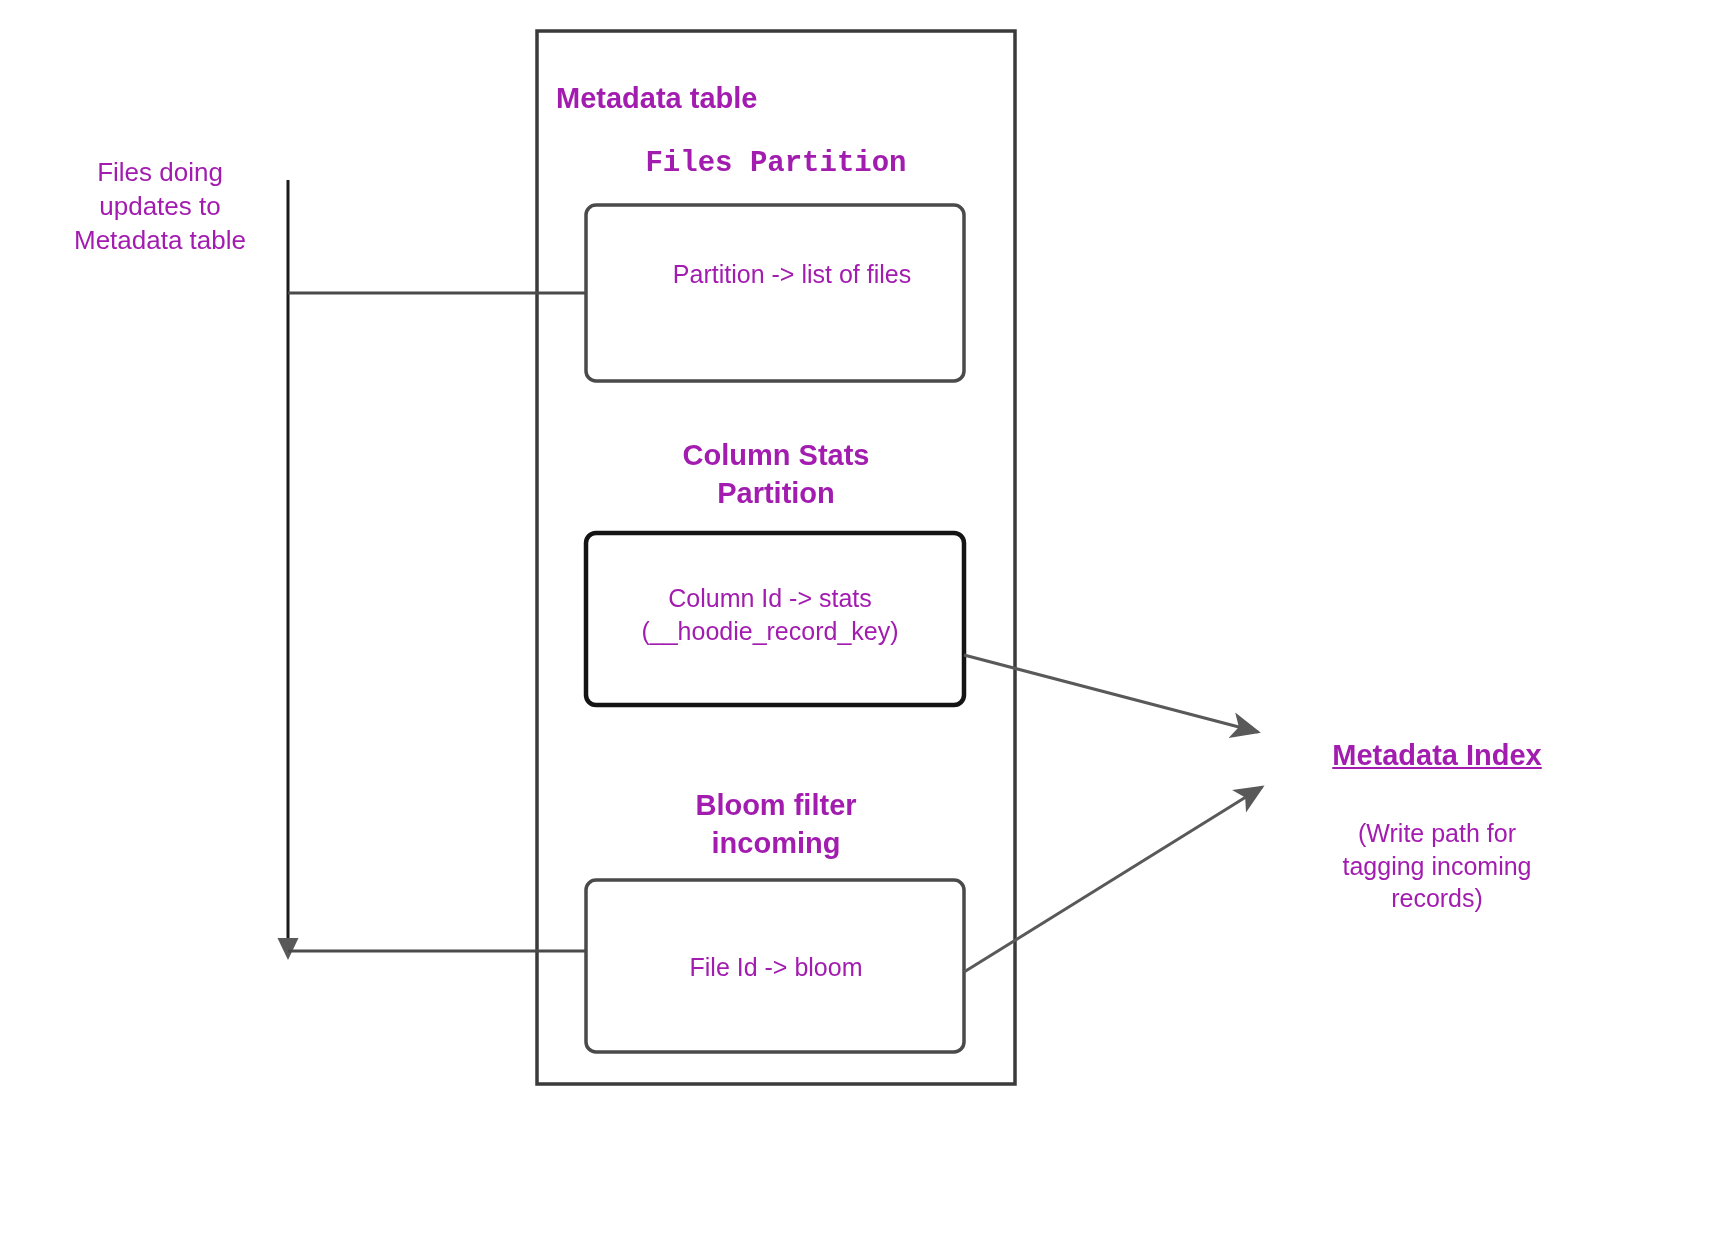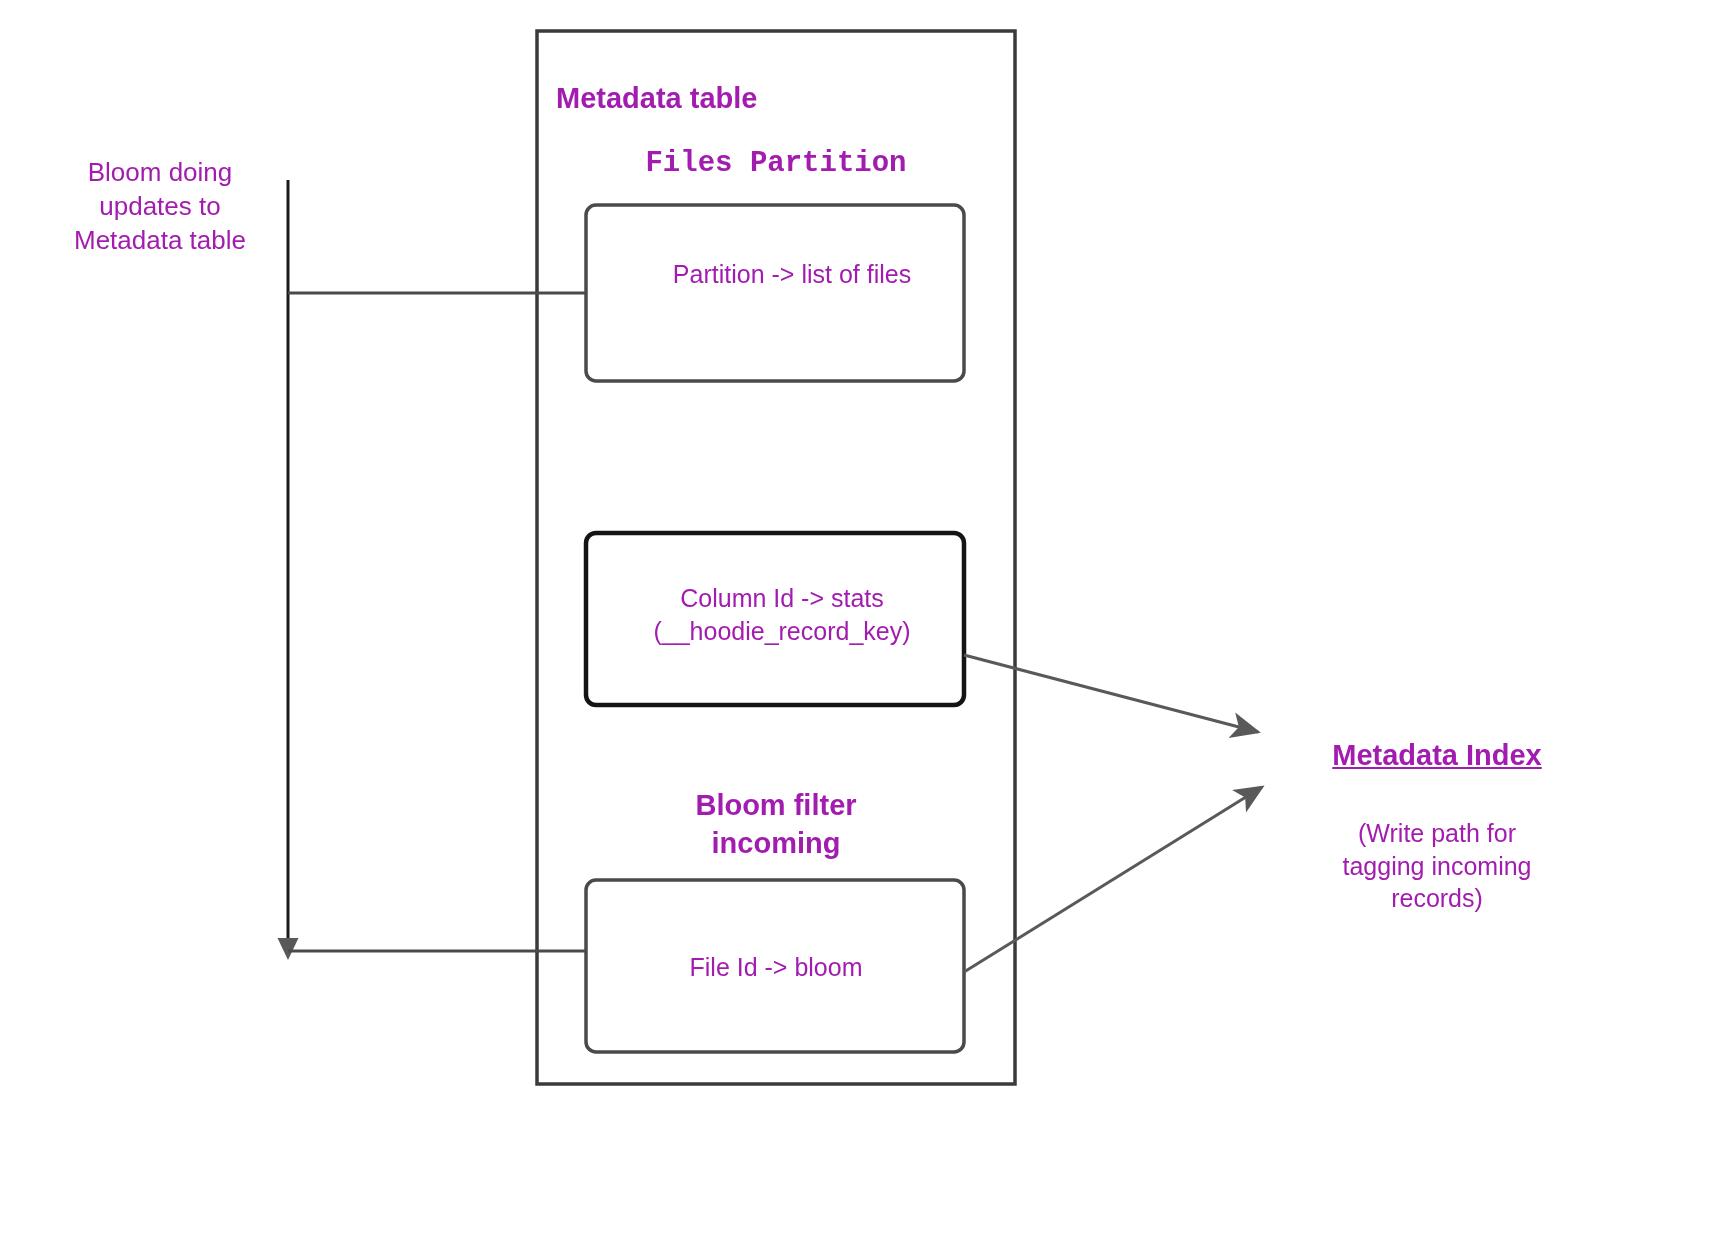--- a/index.html
+++ b/index.html
@@ -80,21 +80,20 @@
   }
   #files-box-label {
     left: 608px;
     top: 258px;
     width: 368px;
   }
   #colstats-box-label {
     left: 590px;
     top: 582px;
     width: 360px;
-    margin-left: 12px;
   }
   #bloom-box-label {
     left: 592px;
     top: 951px;
     width: 368px;
   }
 
   
   #metadata-index-title {
     left: 1292px;
@@ -137,30 +136,32 @@
 
     <path d="M288,293 L586,293" fill="none" stroke="#4a4a4a" stroke-width="3"></path>
 
     <path d="M288,951 L586,951" fill="none" stroke="#4a4a4a" stroke-width="3"></path>
 
     <path d="M964,655 L1258,732" fill="none" stroke="#595959" stroke-width="3" marker-end="url(#arrow-right)"></path>
 
     <path d="M964,972 L1262,787" fill="none" stroke="#595959" stroke-width="3" marker-end="url(#arrow-right)"></path>
   </svg>
 
-  <div class="txt" id="writes-label">Bloom doing
+  <div class="txt" id="writes-label">Files doing
 updates to
 Metadata table</div>
 
   <div class="txt bold" id="metadata-table-title">Metadata table</div>
 
   <div class="txt bold partition-heading" id="files-partition-heading">Files Partition</div>
 
   <div class="txt box-label" id="files-box-label">Partition -&gt; list of files</div>
 
+  <div class="txt bold partition-heading" id="colstats-partition-heading">Column Stats
+Partition</div>
 
   <div class="txt box-label" id="colstats-box-label">Column Id  -&gt; stats
 (__hoodie_record_key)</div>
 
   <div class="txt bold partition-heading" id="bloom-partition-heading">Bloom filter
 incoming</div>
 
   <div class="txt box-label" id="bloom-box-label">File Id -&gt; bloom</div>
 
   <div class="txt bold" id="metadata-index-title">Metadata Index</div>

